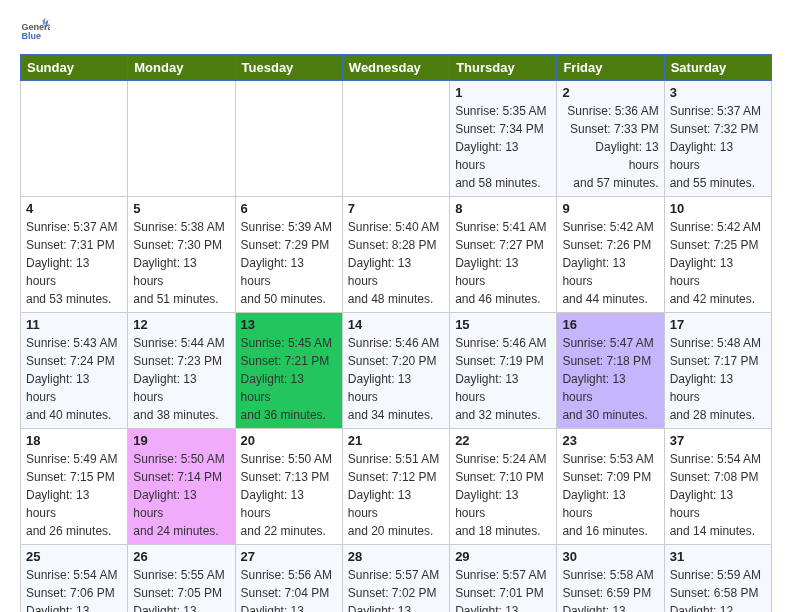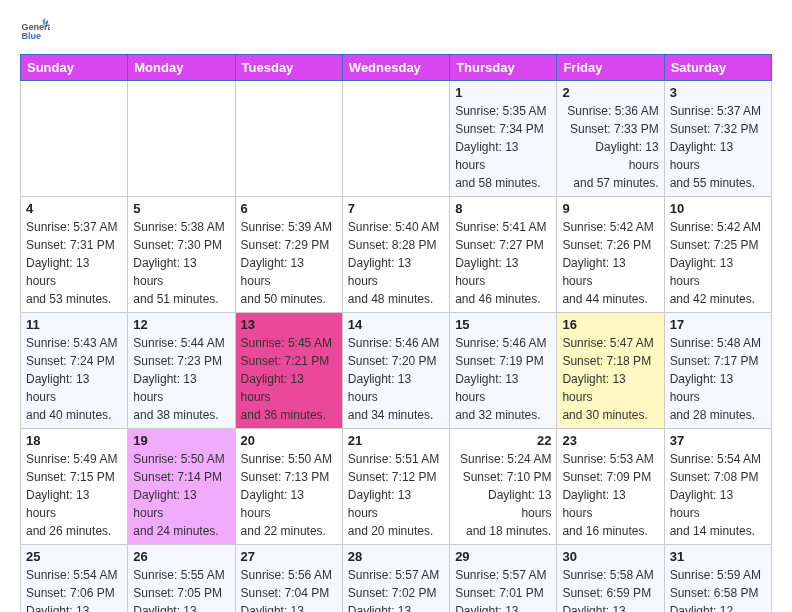--- a/index.html
+++ b/index.html
@@ -23,21 +23,21 @@
     }
     .title-area { text-align: right; }
     .month-title { font-size: 36px; font-weight: bold; color: #222; line-height: 1.1; }
     .subtitle { font-size: 16px; color: #333; margin-top: 2px; }
     .calendar-table {
       width: 100%;
       border-collapse: collapse;
       margin-top: 4px;
     }
     .calendar-table th {
-      background: #d946ef;
+      background: #4d7c0f;
       color: #fff;
       font-size: 13px;
       font-weight: bold;
       text-align: left;
       padding: 5px 6px;
       border: 1px solid #3a6cbf;
     }
     .calendar-table td {
       vertical-align: top;
       border: 1px solid #ccc;
@@ -179,42 +179,42 @@
 Daylight: 13 hours
 and 40 minutes.</div>
         </td>
         <td style="background: rgb(245, 248, 255);">
           <div class="day-num">12</div>
           <div class="day-info" style="white-space: pre-line;">Sunrise: 5:44 AM
 Sunset: 7:23 PM
 Daylight: 13 hours
 and 38 minutes.</div>
         </td>
-        <td style="background: #ec4899;">
+        <td style="background: #22c55e;">
           <div class="day-num">13</div>
           <div class="day-info" style="white-space: pre-line;">Sunrise: 5:45 AM
 Sunset: 7:21 PM
 Daylight: 13 hours
 and 36 minutes.</div>
         </td>
         <td style="background: rgb(245, 248, 255);">
           <div class="day-num">14</div>
           <div class="day-info" style="white-space: pre-line;">Sunrise: 5:46 AM
 Sunset: 7:20 PM
 Daylight: 13 hours
 and 34 minutes.</div>
         </td>
         <td style="background: rgb(245, 248, 255);">
           <div class="day-num">15</div>
           <div class="day-info" style="white-space: pre-line;">Sunrise: 5:46 AM
 Sunset: 7:19 PM
 Daylight: 13 hours
 and 32 minutes.</div>
         </td>
-        <td style="background: #fef9c3;">
+        <td style="background: #c4b5fd;">
           <div class="day-num">16</div>
           <div class="day-info" style="white-space: pre-line;">Sunrise: 5:47 AM
 Sunset: 7:18 PM
 Daylight: 13 hours
 and 30 minutes.</div>
         </td>
         <td style="background: rgb(245, 248, 255);">
           <div class="day-num">17</div>
           <div class="day-info" style="white-space: pre-line;">Sunrise: 5:48 AM
 Sunset: 7:17 PM
@@ -244,21 +244,21 @@
 Daylight: 13 hours
 and 22 minutes.</div>
         </td>
         <td style="background: rgb(255, 255, 255);">
           <div class="day-num">21</div>
           <div class="day-info" style="white-space: pre-line;">Sunrise: 5:51 AM
 Sunset: 7:12 PM
 Daylight: 13 hours
 and 20 minutes.</div>
         </td>
-        <td style="background: rgb(255, 255, 255); text-align: right;">
+        <td style="background: rgb(255, 255, 255);">
           <div class="day-num">22</div>
           <div class="day-info" style="white-space: pre-line;">Sunrise: 5:24 AM
 Sunset: 7:10 PM
 Daylight: 13 hours
 and 18 minutes.</div>
         </td>
         <td style="background: rgb(255, 255, 255);">
           <div class="day-num">23</div>
           <div class="day-info" style="white-space: pre-line;">Sunrise: 5:53 AM
 Sunset: 7:09 PM

